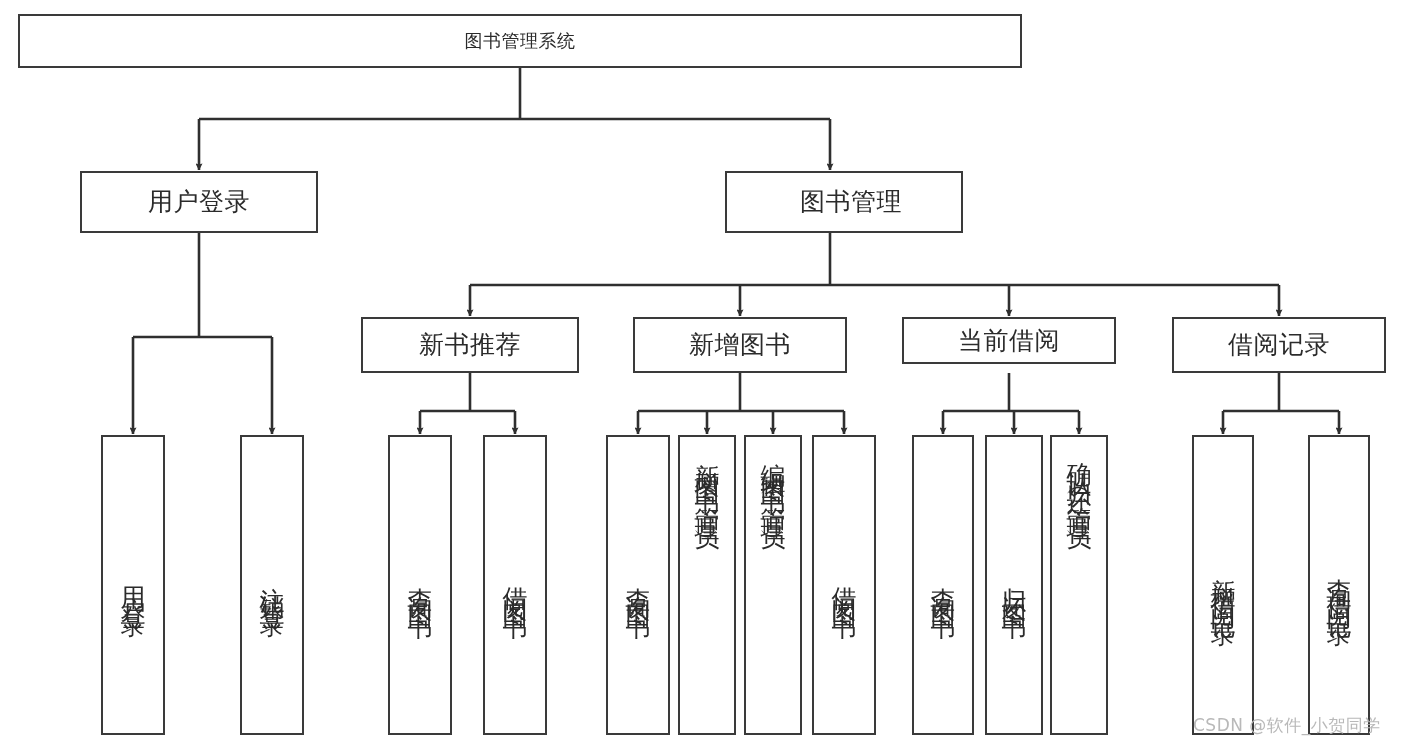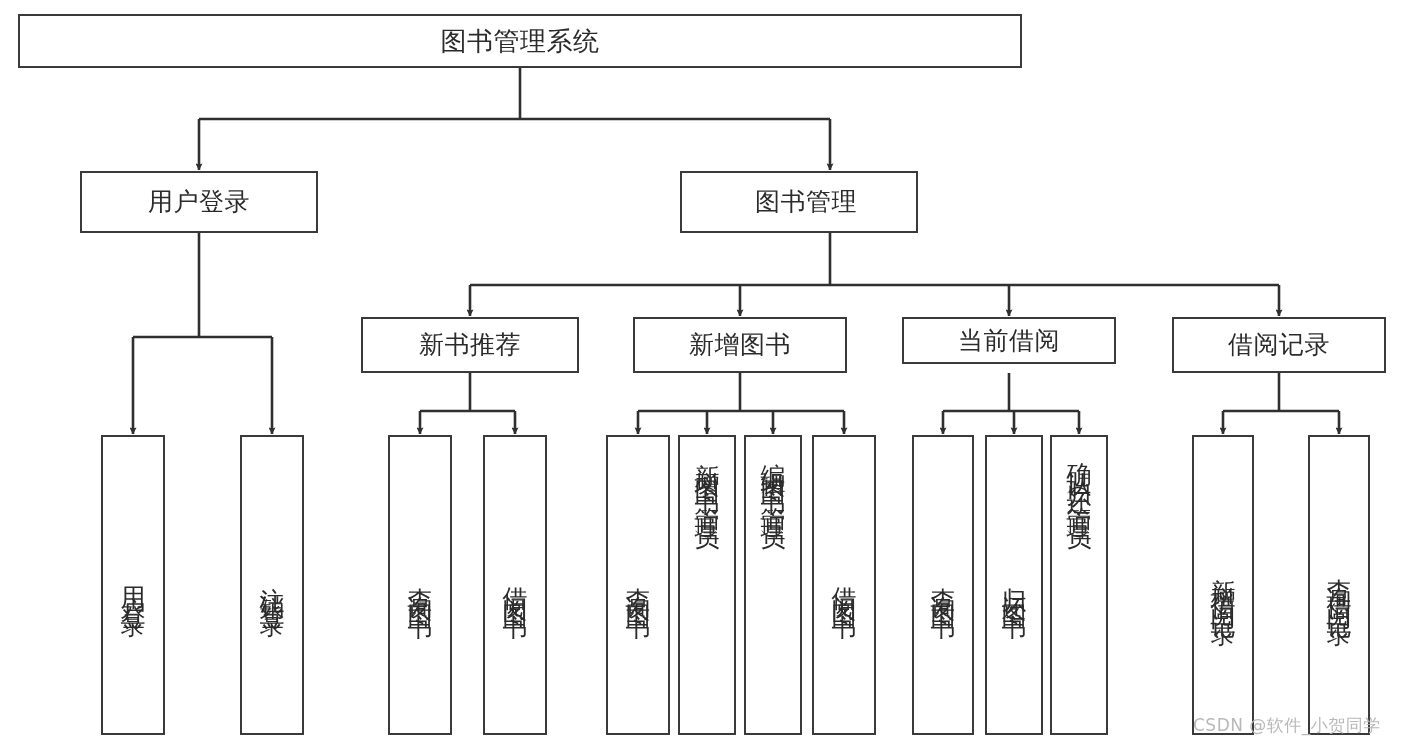--- a/index.html
+++ b/index.html
@@ -41,21 +41,21 @@
     text-align: center;
     line-height: 1.18;
     white-space: nowrap;
   }
   
   .h-node .node-label {
     font-size: 25px;
     letter-spacing: 0.5px;
   }
   .root.h-node .node-label {
-    font-size: 26px;
+    font-size: 18px;
   }
   
   .v-node {
     align-items: flex-start;
     justify-content: center;
     padding-top: 6px;
   }
   .v-node .node-label {
     writing-mode: vertical-rl;
     text-orientation: upright;
@@ -127,21 +127,21 @@
       </g>
   </svg>
 
   <div id="node-layer">
       <div class="node h-node root" style="left: 18px; top: 14px; width: 1004px; height: 54px; border-color: rgb(58, 58, 58); color: rgb(43, 43, 43); background: rgb(255, 255, 255);">
         <span class="node-label">图书管理系统</span>
       </div>
       <div class="node h-node" style="left: 80px; top: 171px; width: 238px; height: 62px; border-color: rgb(58, 58, 58); color: rgb(43, 43, 43); background: rgb(255, 255, 255);">
         <span class="node-label">用户登录</span>
       </div>
-      <div class="node h-node" style="left: 680px; top: 171px; width: 238px; height: 62px; border-color: rgb(58, 58, 58); color: rgb(43, 43, 43); background: rgb(255, 255, 255); padding-left: 14px;">
+      <div class="node h-node" style="left: 725px; top: 171px; width: 238px; height: 62px; border-color: rgb(58, 58, 58); color: rgb(43, 43, 43); background: rgb(255, 255, 255); padding-left: 14px;">
         <span class="node-label">图书管理</span>
       </div>
       <div class="node h-node" style="left: 361px; top: 317px; width: 218px; height: 56px; border-color: rgb(58, 58, 58); color: rgb(43, 43, 43); background: rgb(255, 255, 255);">
         <span class="node-label">新书推荐</span>
       </div>
       <div class="node h-node" style="left: 633px; top: 317px; width: 214px; height: 56px; border-color: rgb(58, 58, 58); color: rgb(43, 43, 43); background: rgb(255, 255, 255);">
         <span class="node-label">新增图书</span>
       </div>
       <div class="node h-node" style="left: 902px; top: 317px; width: 214px; height: 47px; border-color: rgb(58, 58, 58); color: rgb(43, 43, 43); background: rgb(255, 255, 255);">
         <span class="node-label">当前借阅</span>

